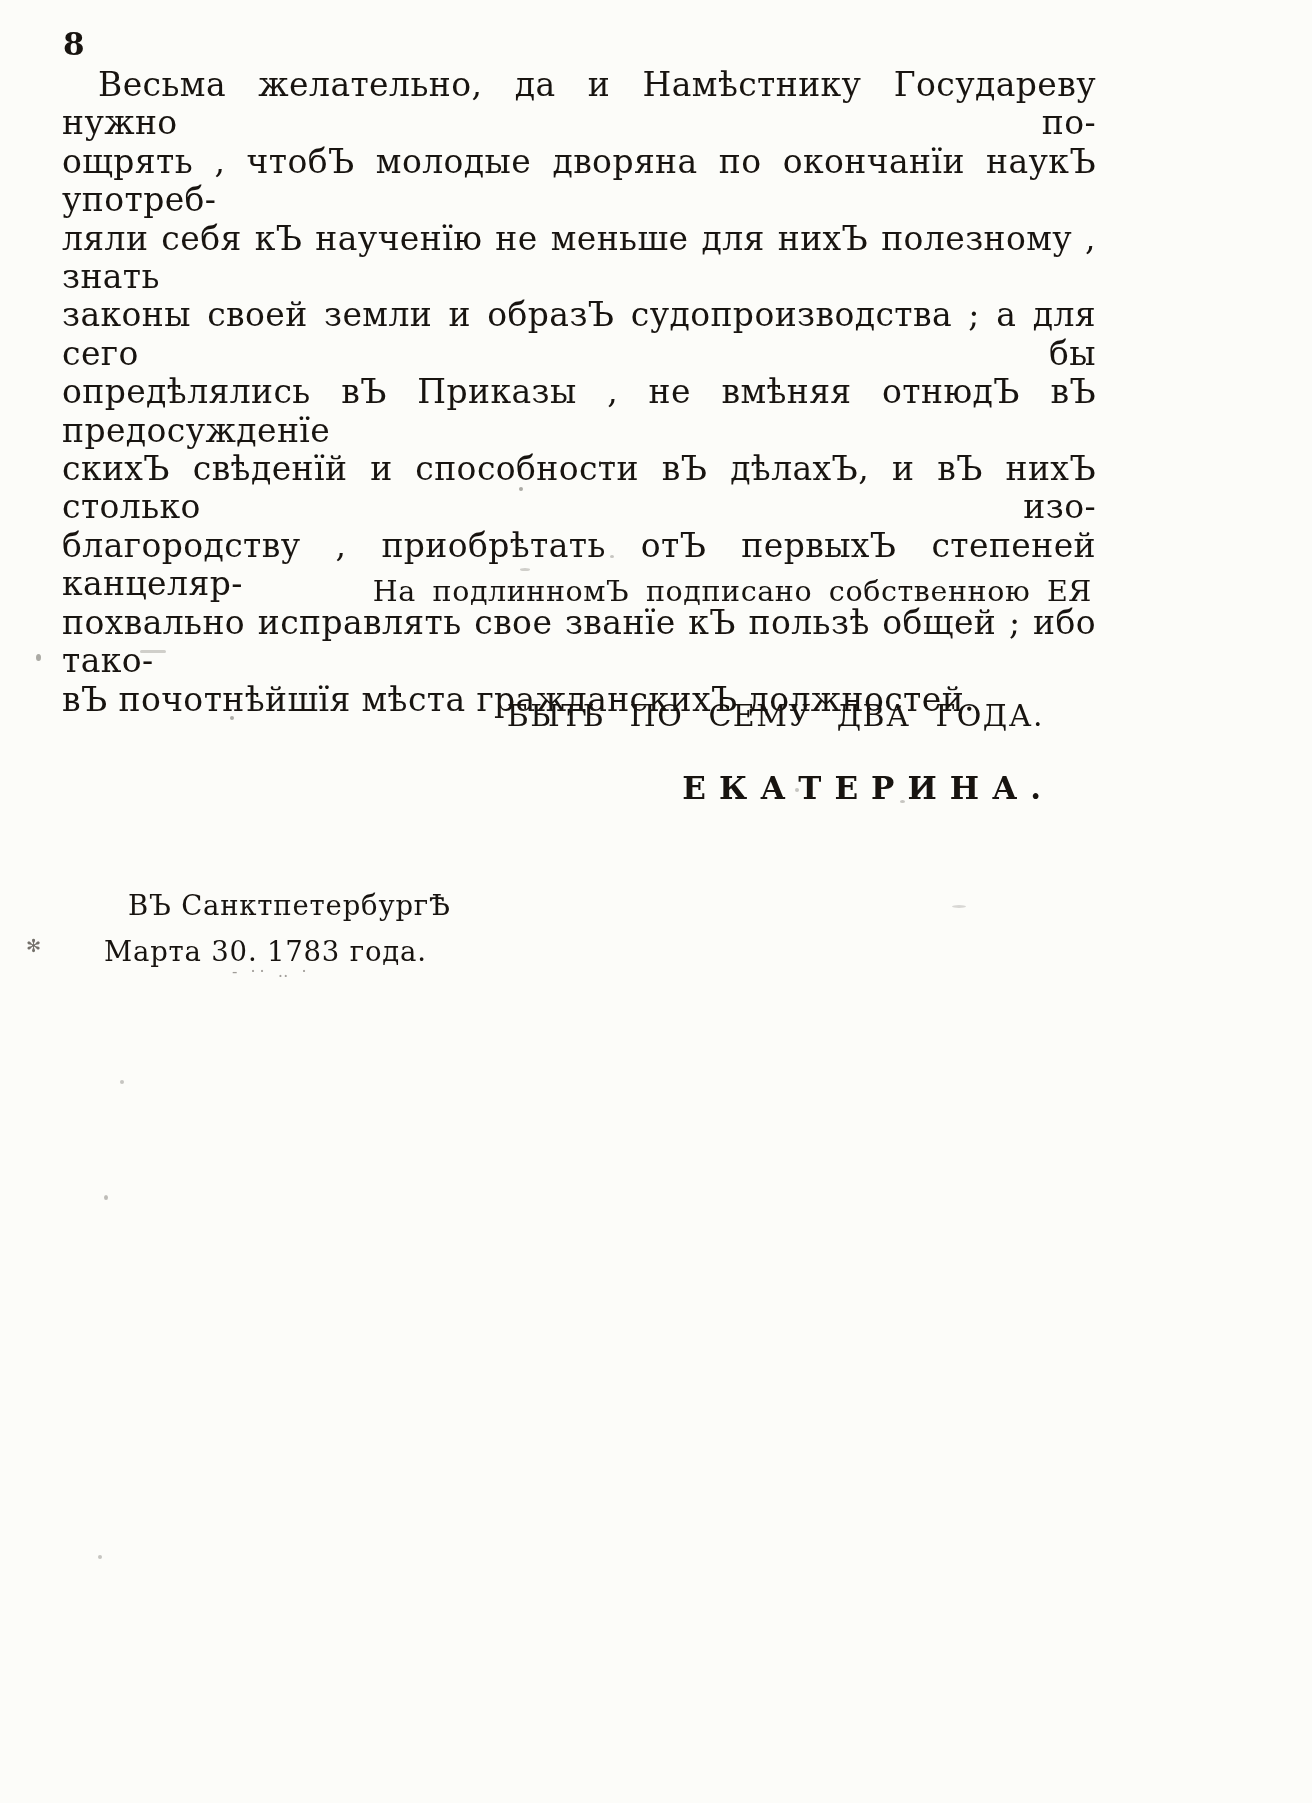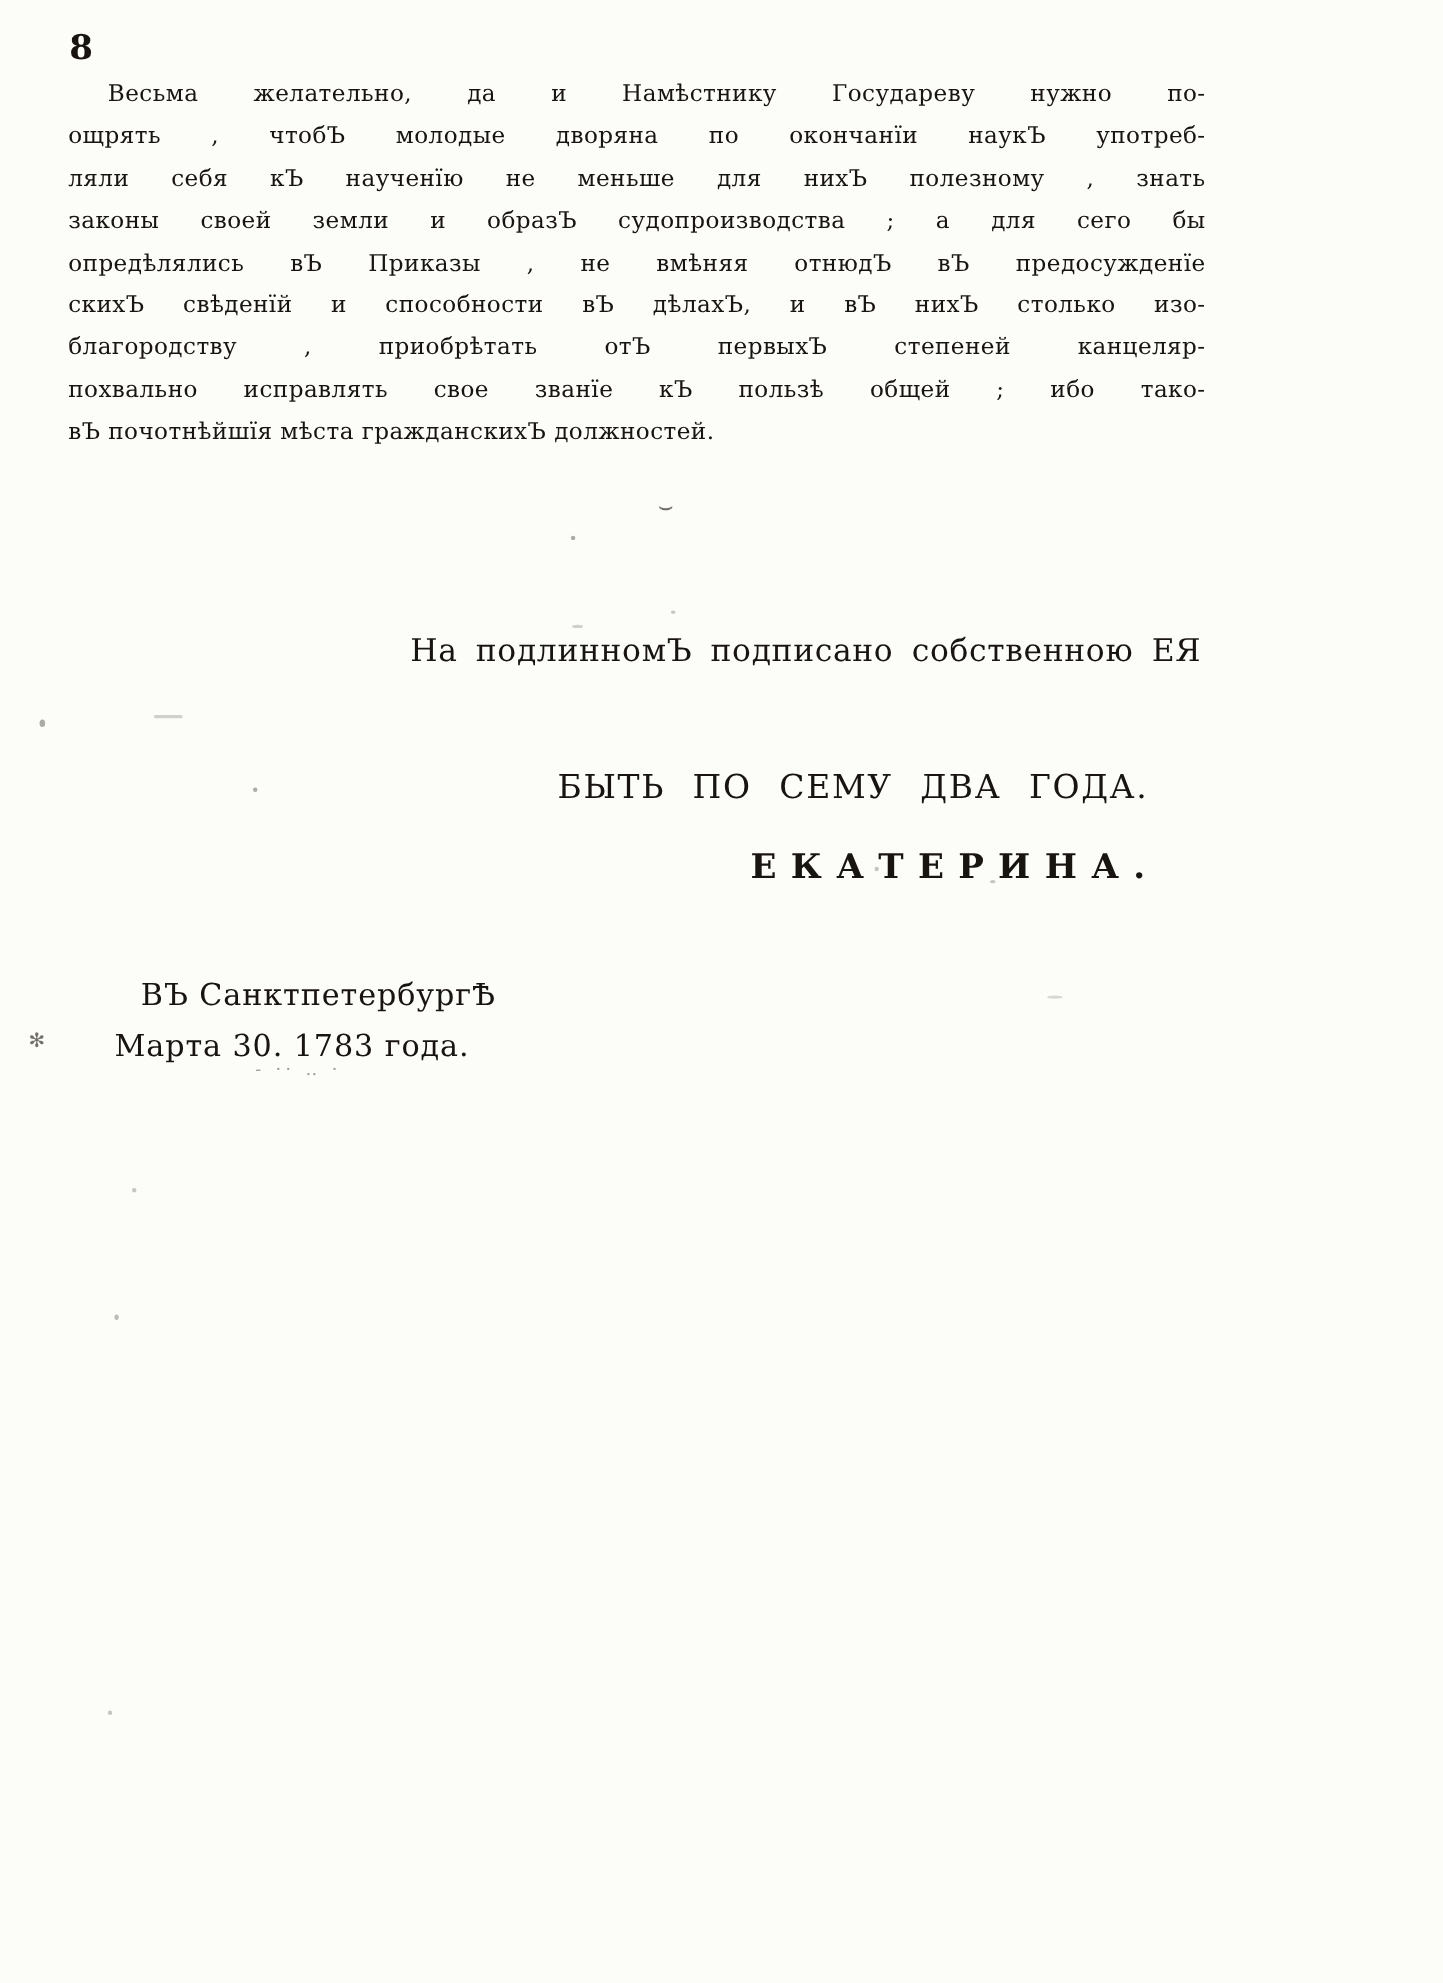--- a/index.html
+++ b/index.html
@@ -23,21 +23,21 @@
     position: absolute;
     left: 63px; top: 26px;
     font-size: 31px;
     font-weight: bold;
     letter-spacing: 1px;
   }
   .body-block {
     position: absolute;
     left: 62px; top: 66px;
     width: 1034px;
-    font-size: 21px;
+    font-size: 33px;
     line-height: 38.4px;
     letter-spacing: 0.4px;
   }
   .par-line {
     text-align: justify;
     text-align-last: justify;
     white-space: normal;
   }
   .par-line.first { text-indent: 36px; }
   .par-line.last  { text-align-last: left; }

